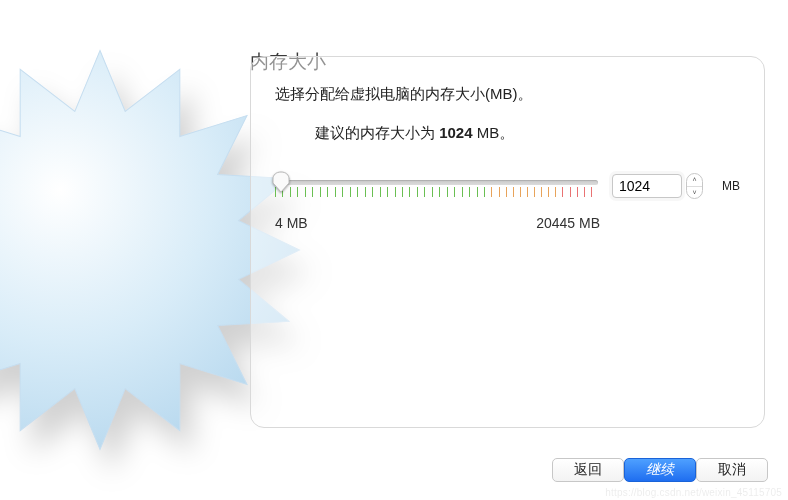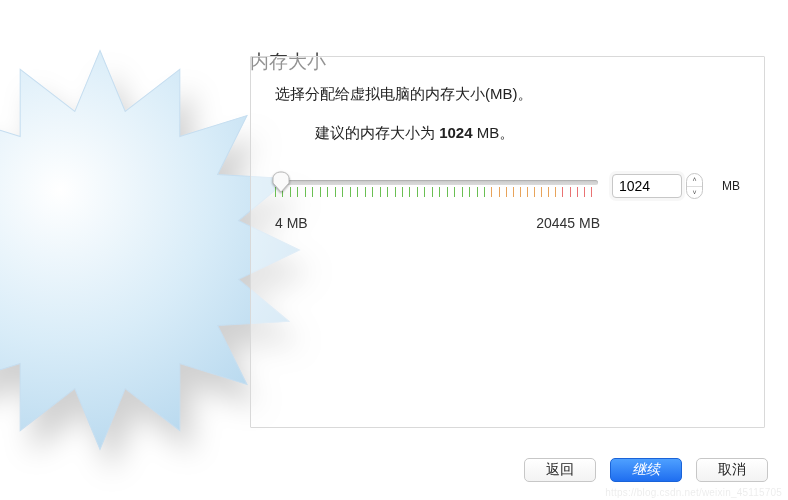--- a/index.html
+++ b/index.html
@@ -39,21 +39,21 @@
   }
 
   
   .panel {
     position: absolute;
     left: 250px;
     top: 56px;
     width: 515px;
     height: 372px;
     border: 1px solid #d9d9d9;
-    border-radius: 1px;
+    border-radius: 14px;
     background: rgba(255,255,255,.45);
     z-index: 2;
     box-sizing: border-box;
     padding: 28px 24px 0 24px;
   }
   .desc1 { font-size: 15px; margin-bottom: 20px; color:#222; }
   .desc2 { font-size: 15px; margin-bottom: 28px; color:#222;margin-left:40px; }
   .desc2 .bold { font-weight: 700; }
 
   
@@ -145,21 +145,20 @@
     color: #323232;
     margin-top: 14px;
   }
 
   
   .footer {
     position: absolute;
     right: 20px;
     bottom: 18px;
     display: flex;
-    gap: 14px;
     z-index: 3;
     padding-left: 44px;
   }
   .btn {
     min-width: 72px;
     height: 24px;
     border: 1px solid #c7c7c7;
     border-radius: 5px;
     background: linear-gradient(#ffffff,#f3f3f3);
     font-size: 14px;

